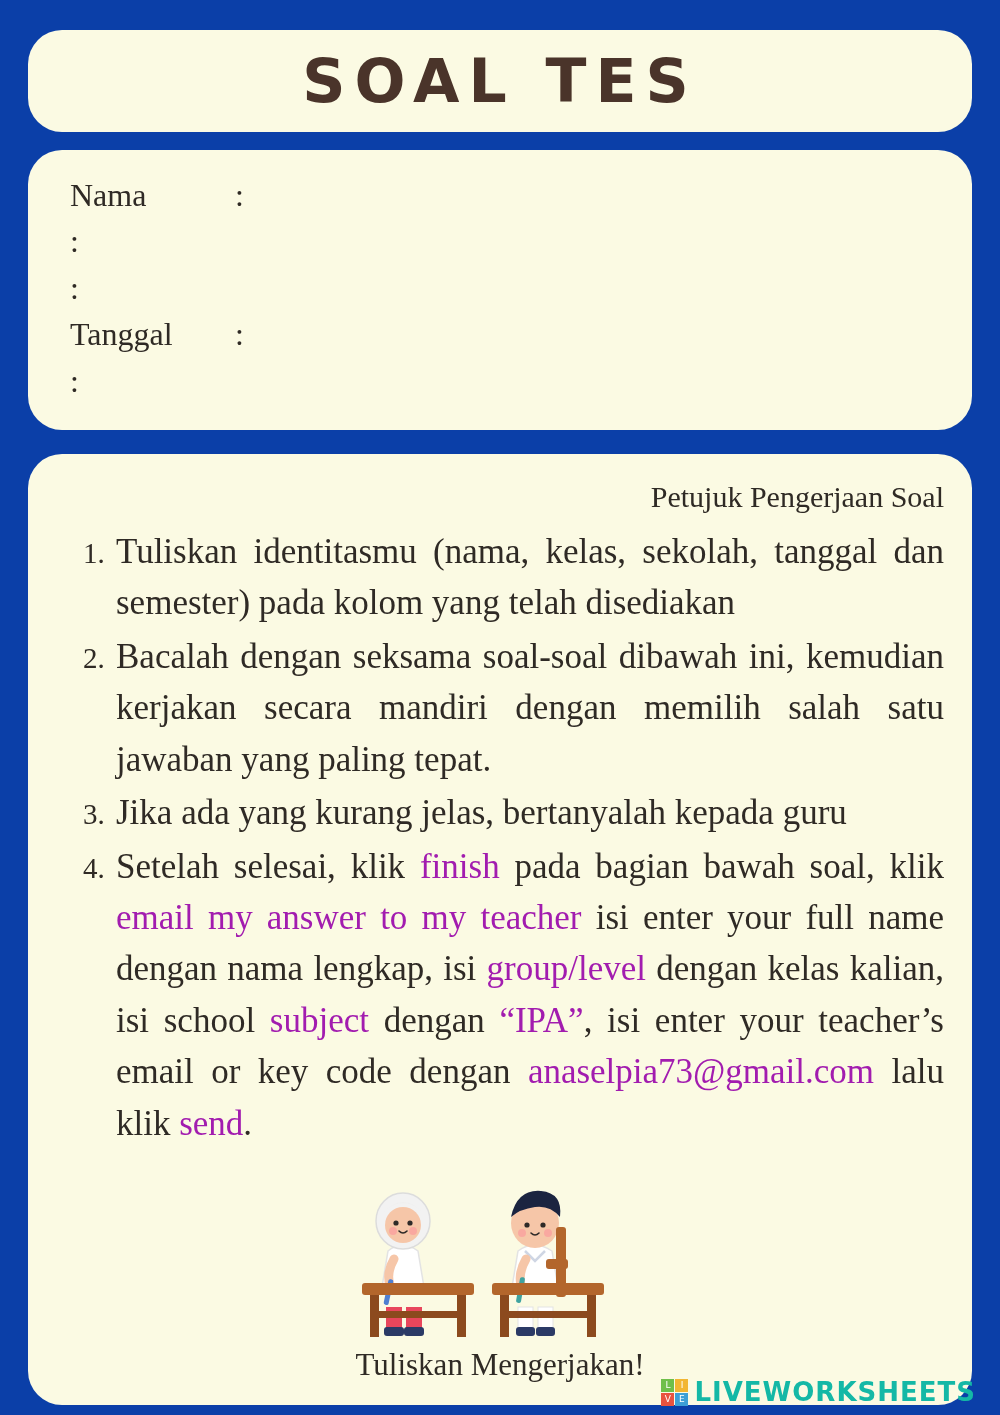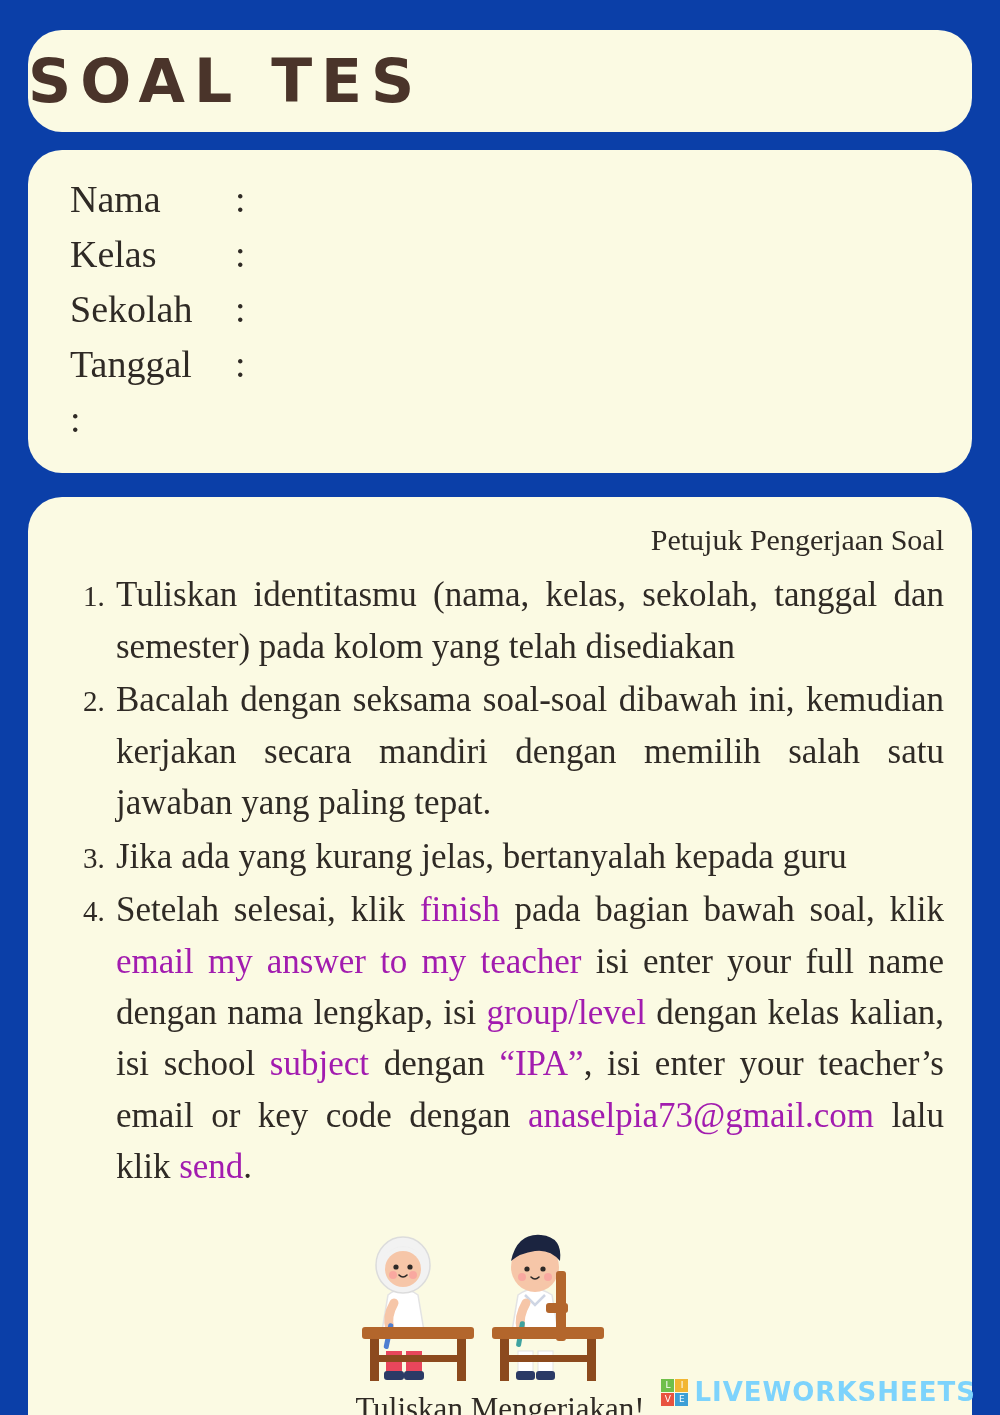--- a/index.html
+++ b/index.html
@@ -20,40 +20,41 @@
     padding: 30px 28px 0 28px;
     box-sizing: border-box;
   }
   
   .title-card {
     background: #fbfae3;
     border-radius: 34px;
     height: 102px;
     display: flex;
     align-items: center;
+    justify-content: center;
     margin-bottom: 18px;
   }
   .title-text {
     font-family: "DejaVu Sans", sans-serif;
     font-weight: bold;
     font-size: 60px;
     letter-spacing: 9px;
     color: #4a342a;
   }
   
   .identity-card {
     background: #fbfae3;
     border-radius: 34px;
     padding: 22px 0 26px 42px;
     margin-bottom: 24px;
   }
   .identity-row {
     display: flex;
     align-items: baseline;
-    font-size: 38px;
+    font-size: 32px;
     color: #2f2a25;
     line-height: 1.45;
   }
   .identity-label {
     width: 165px;
     display: inline-block;
   }
   .identity-colon {
     width: 20px;
     display: inline-block;
@@ -129,45 +130,43 @@
   }
   .lw-l { background: #6fbf4a; }
   .lw-i { background: #f2b632; }
   .lw-v { background: #e8533f; }
   .lw-e { background: #3d9fd6; }
   .lw-text {
     font-family: "DejaVu Sans", sans-serif;
     font-weight: bold;
     font-size: 26px;
     letter-spacing: 1px;
-    color: #7dd3fc;
+    color: #14b8a6;
   }
 </style>
 </head>
 <body>
 
 <div class="page">
 
   <div class="title-card">
     <div class="title-text">SOAL TES</div>
   </div>
 
   <div class="identity-card">
     <div class="identity-row">
       <span class="identity-label">Nama</span>
       <span class="identity-colon">:</span>
       <span class="identity-value"></span>
     </div>
     <div class="identity-row">
-      <span class="identity-label">Kelas</span>
-      <span class="identity-colon">:</span>
-      <span class="identity-value"></span>
-    </div>
-    <div class="identity-row">
-      <span class="identity-label">Sekolah</span>
+      <span class="identity-colon">:</span>
+      <span class="identity-value"></span>
+    </div>
+    <div class="identity-row">
       <span class="identity-colon">:</span>
       <span class="identity-value"></span>
     </div>
     <div class="identity-row">
       <span class="identity-label">Tanggal</span>
       <span class="identity-colon">:</span>
       <span class="identity-value"></span>
     </div>
     <div class="identity-row">
       <span class="identity-colon">:</span>

